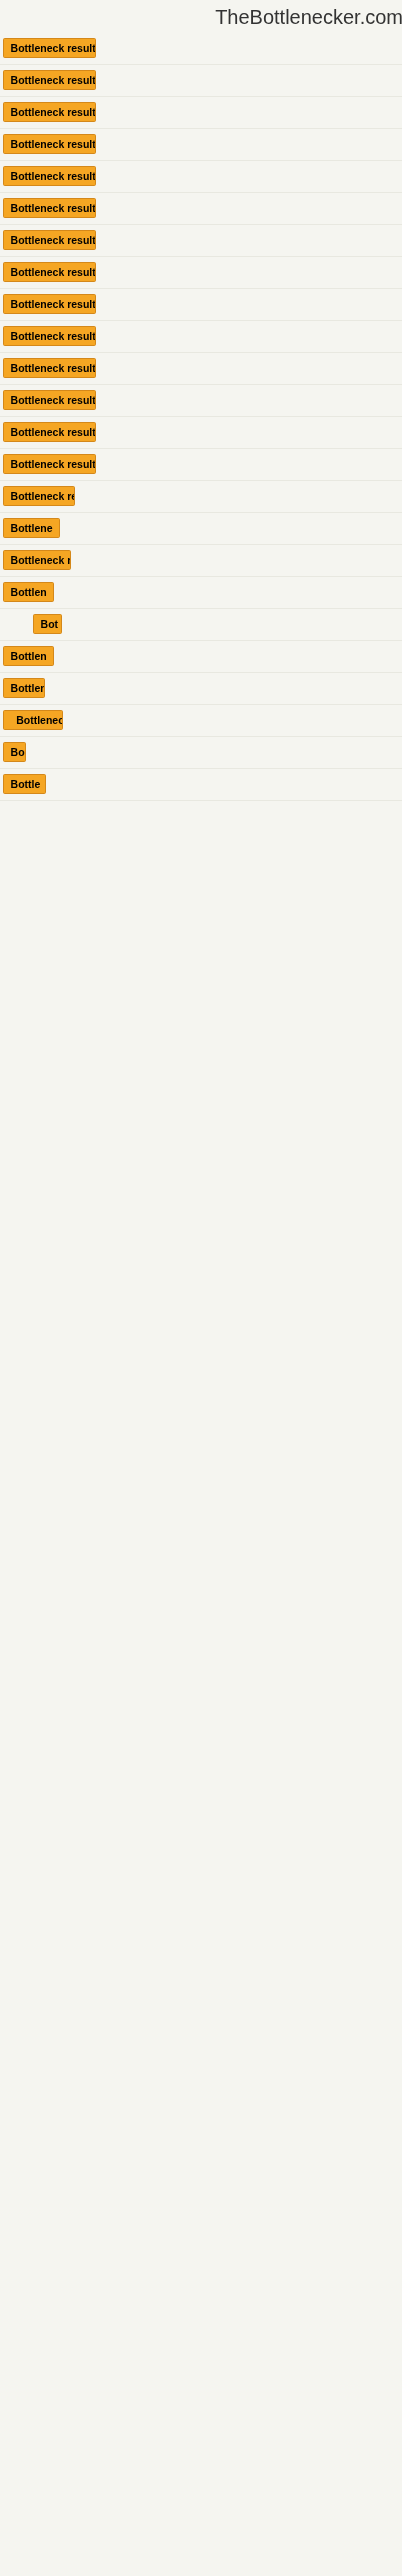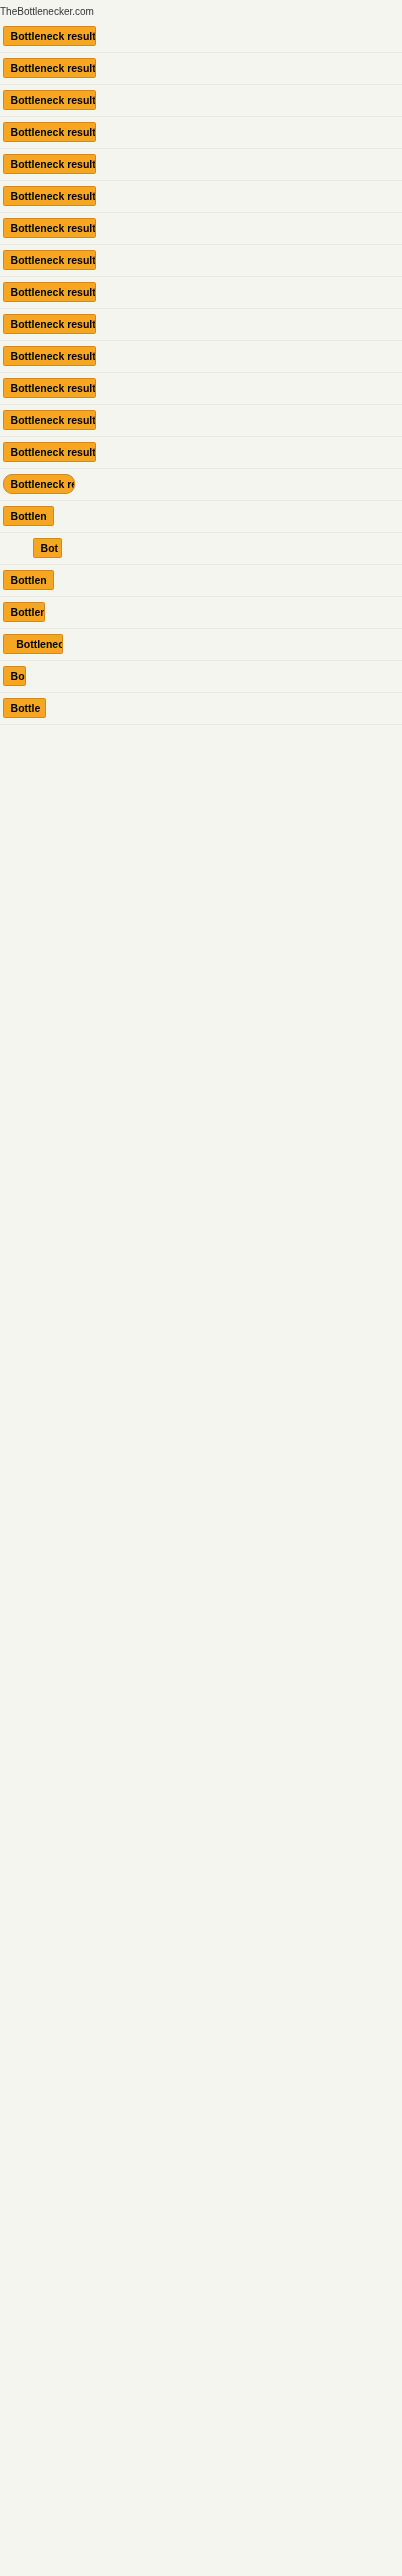--- a/index.html
+++ b/index.html
@@ -8,22 +8,22 @@
       box-sizing: border-box;
     }
     body {
       width: 403px;
       min-height: 2576px;
       background: #f5f5f0;
       font-family: Arial, sans-serif;
       position: relative;
     }
     .site-title {
-      text-align: left;
-      font-size: 10px;
+      text-align: right;
+      font-size: 20px;
       color: #333;
       padding: 6.4px 0 3.2px 0;
       font-weight: normal;
     }
     .bottleneck-label {
       display: inline-block;
       background: #f5a623;
       color: #000;
       font-size: 10.5px;
       font-weight: bold;
@@ -86,21 +86,27 @@
     <div class="row">
       <span class="bottleneck-label" style="max-width: 93px;">Bottleneck result</span>
     </div>
     <div class="row">
       <span class="bottleneck-label" style="max-width: 93px;">Bottleneck result</span>
     </div>
     <div class="row">
       <span class="bottleneck-label" style="max-width: 93px;">Bottleneck result</span>
     </div>
     <div class="row">
-      <span class="bottleneck-label" style="max-width: 72px; border-radius: 9px;">Bottleneck re</span>
+      <span class="bottleneck-label" style="max-width: 72px;">Bottleneck re</span>
+    </div>
+    <div class="row">
+      <span class="bottleneck-label" style="max-width: 58px;">Bottlene</span>
+    </div>
+    <div class="row">
+      <span class="bottleneck-label" style="max-width: 68px;">Bottleneck r</span>
     </div>
     <div class="row">
       <span class="bottleneck-label" style="max-width: 51px;">Bottlen</span>
     </div>
     <div class="row">
       <span class="bottleneck-label" style="max-width: 29px; margin-left: 30px;">Bot</span>
     </div>
     <div class="row">
       <span class="bottleneck-label" style="max-width: 51px;">Bottlen</span>
     </div>

